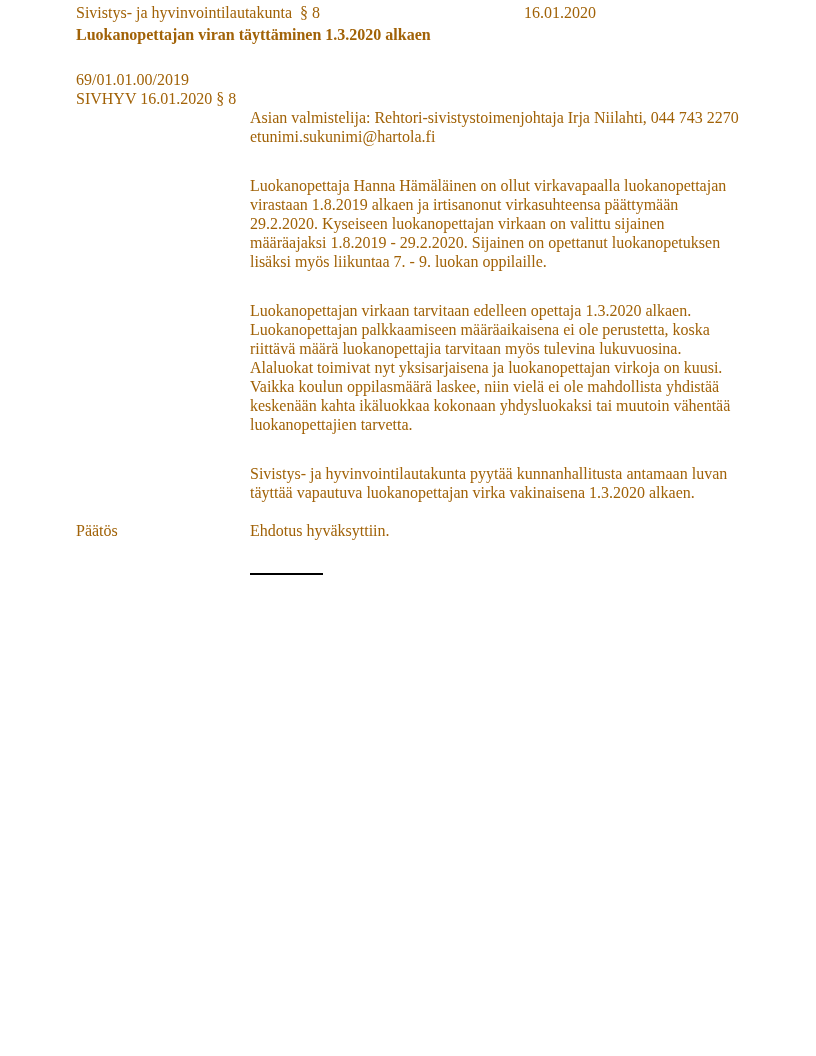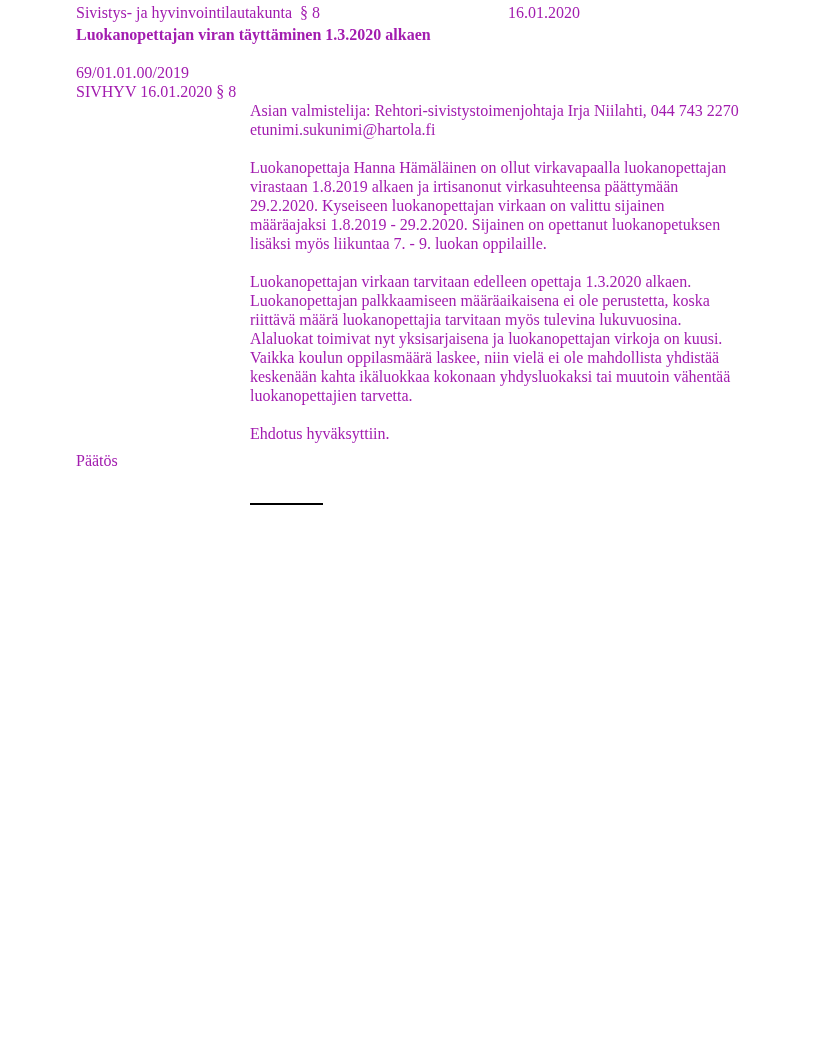--- a/index.html
+++ b/index.html
@@ -1,38 +1,38 @@
 <!DOCTYPE html>
 <html><head>
 <meta charset="utf-8">
 <style>
   html, body { margin: 0; padding: 0; background: #ffffff; }
   .page {
     position: relative;
     width: 816px;
     height: 1056px;
     background: #ffffff;
-    color: #a21caf;
+    color: #a16207;
     font-family: "Liberation Serif", serif;
     font-size: 16px;
     line-height: 19px;
     box-sizing: border-box;
     padding: 3px 50px 0 76px;
     overflow: hidden;
   }
   .pre { white-space: pre-wrap; }
   .header-row { position: relative; height: 19px; }
-  .header-date { position: absolute; left: 432px; top: 0; }
+  .header-date { position: absolute; left: 448px; top: 0; }
   .doc-title { font-weight: bold; margin-top: 3px; }
-  .diary-number { margin-top: 19px; }
+  .diary-number { margin-top: 26px; }
   .section-ref { }
   .indent { margin-left: 174px; }
-  .gap { margin-top: 19px; }
+  .gap { margin-top: 30px; }
   .decision-row { display: flex; margin-top: 19px; }
-  .decision-label { flex: 0 0 174px; margin-top: 27px; }
+  .decision-label { flex: 0 0 174px; }
   .signature-line {
     margin-left: 174px;
     margin-top: 33px;
     width: 73px;
     height: 0;
     border-top: 2px solid #000000;
   }
 </style>
 </head>
 <body>
@@ -61,20 +61,22 @@
 
   <div class="indent gap pre">Luokanopettajan virkaan tarvitaan edelleen opettaja 1.3.2020 alkaen.
 Luokanopettajan palkkaamiseen määräaikaisena ei ole perustetta, koska
 riittävä määrä luokanopettajia tarvitaan myös tulevina lukuvuosina.
 Alaluokat toimivat nyt yksisarjaisena ja luokanopettajan virkoja on kuusi.
 Vaikka koulun oppilasmäärä laskee, niin vielä ei ole mahdollista yhdistää
 keskenään kahta ikäluokkaa kokonaan yhdysluokaksi tai muutoin vähentää
 luokanopettajien tarvetta.</div>
 
 
+  <div class="indent gap pre">Sivistys- ja hyvinvointilautakunta pyytää kunnanhallitusta antamaan luvan
+täyttää vapautuva luokanopettajan virka vakinaisena 1.3.2020 alkaen.</div>
 
   <div class="decision-row">
     <span class="decision-label pre">Päätös</span>
     <span class="pre">Ehdotus hyväksyttiin.</span>
   </div>
 
   <div class="signature-line"></div>
 
 </div>
 

